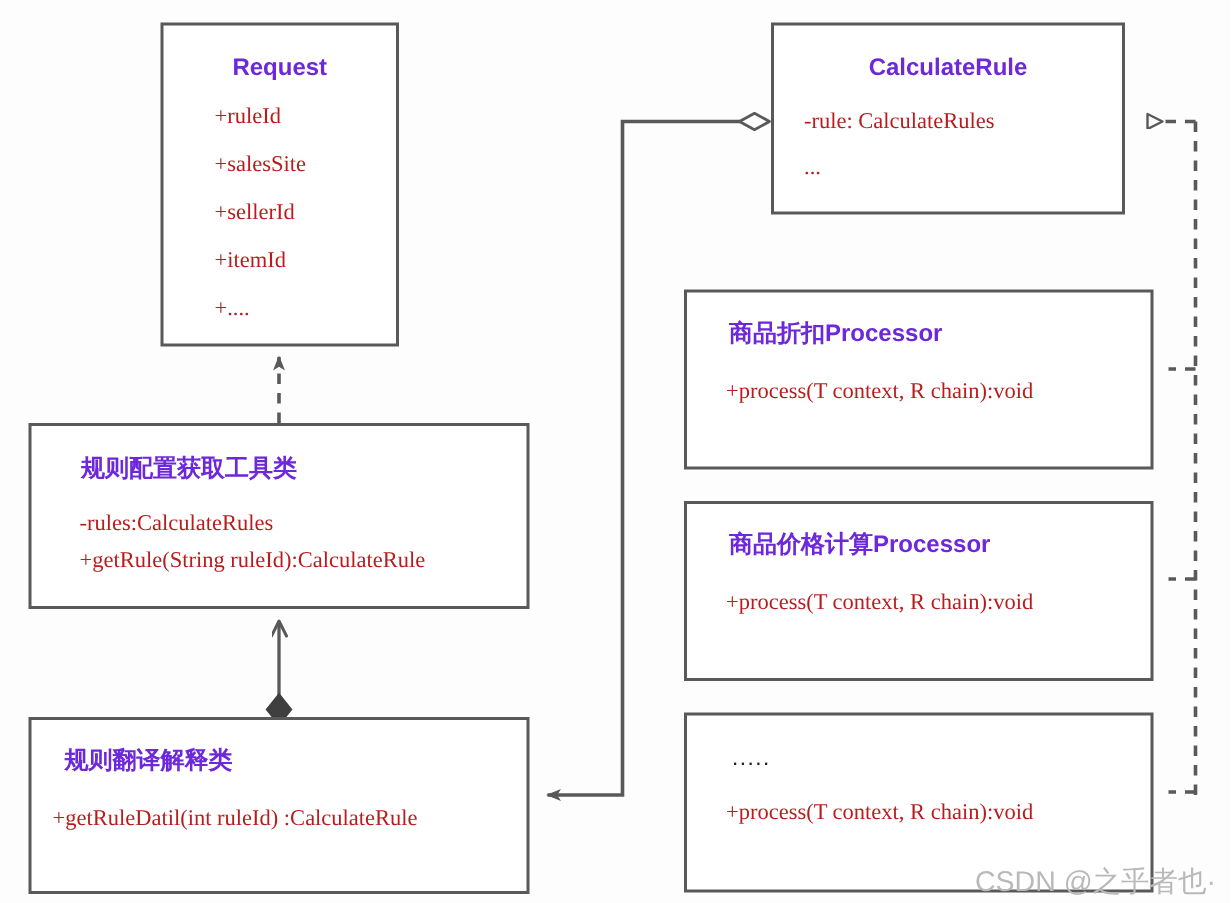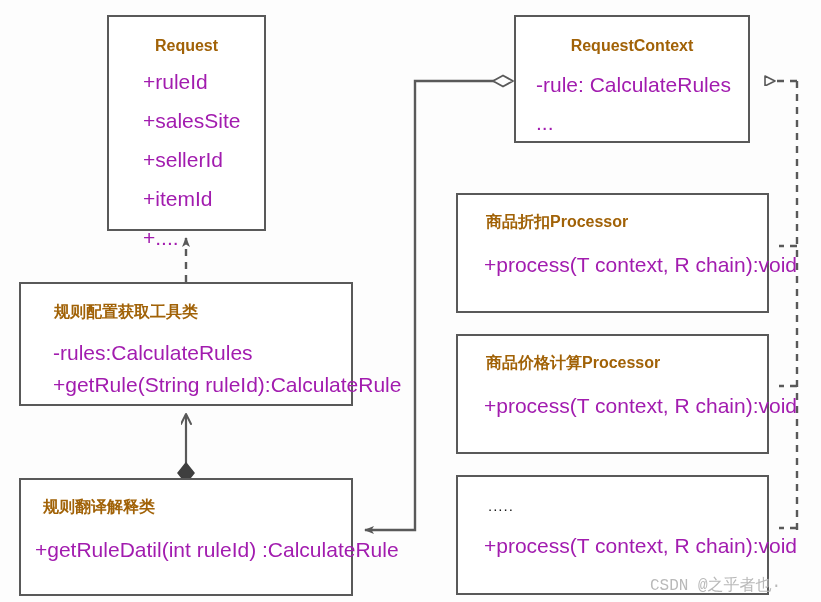--- a/index.html
+++ b/index.html
@@ -17,33 +17,34 @@
   }
   .uml-box {
     position: absolute;
     background: #ffffff;
     border: 2px solid #595959;
     box-sizing: border-box;
   }
   .box-title {
     font-size: 16px;
     font-weight: bold;
-    color: #a16207;
+    color: #6d28d9;
     white-space: nowrap;
   }
   .box-title.center {
     text-align: center;
   }
   .box-title.left {
     text-align: left;
   }
   .member {
-    font-size: 21px;
-    color: #a21caf;
+    font-size: 15px;
+    color: #b91c1c;
     white-space: nowrap;
+    font-family: Liberation Serif, serif;
   }
   .members-left {
     text-align: left;
   }
 
   
   #box-request { left: 107px; top: 15px; width: 159px; height: 216px; }
   #box-request .box-title { margin-top: 20px; }
   #box-request .member { margin-top: 15px; }
   #box-request .members { margin-left: 34px; }
@@ -88,24 +89,24 @@
     left: 0; top: 0;
     width: 821px; height: 602px;
     pointer-events: none;
   }
 
   
   #watermark {
     position: absolute;
     left: 650px;
     top: 575px;
-    font-size: 16px;
+    font-size: 19px;
     color: #b9b9b9;
     white-space: nowrap;
-    font-family: Liberation Mono, monospace;
+    font-family: Liberation Sans, sans-serif;
   }
 </style>
 </head>
 <body>
 
 <div id="canvas">
 
   <svg id="connectors" viewBox="0 0 821 602" xmlns="http://www.w3.org/2000/svg">
     <defs>
       <marker id="filledArrow" markerWidth="12" markerHeight="12" refX="9" refY="4" orient="auto" markerUnits="userSpaceOnUse">
@@ -151,21 +152,21 @@
     <div class="members members-left">
       <div class="member">+ruleId</div>
       <div class="member">+salesSite</div>
       <div class="member">+sellerId</div>
       <div class="member">+itemId</div>
       <div class="member">+....</div>
     </div>
   </div>
 
   <div class="uml-box" id="box-request-context">
-    <div class="box-title center">RequestContext</div>
+    <div class="box-title center">CalculateRule</div>
     <div class="members members-left">
       <div class="member">-rule: CalculateRules</div>
       <div class="member">...</div>
     </div>
   </div>
 
   <div class="uml-box" id="box-rule-config">
     <div class="box-title left">规则配置获取工具类</div>
     <div class="members members-left">
       <div class="member">-rules:CalculateRules</div>

